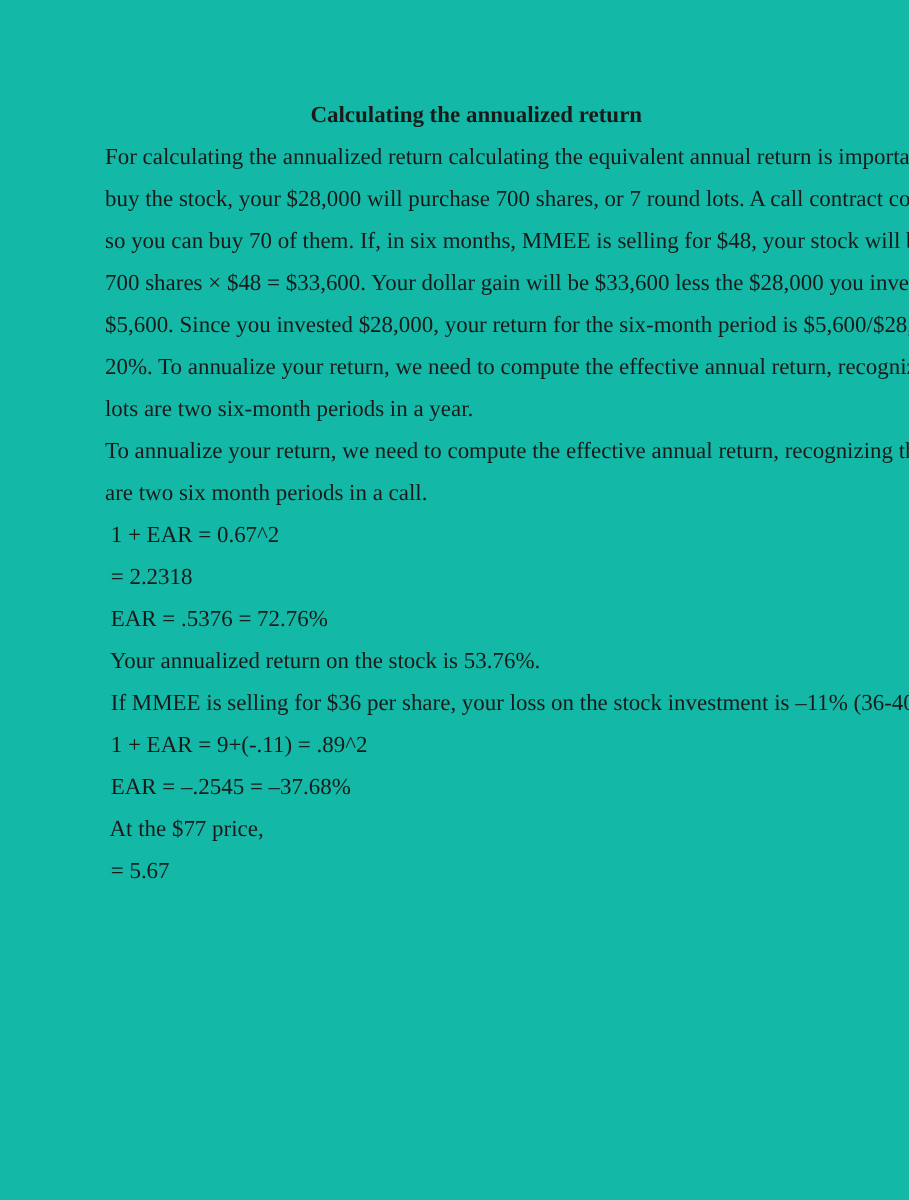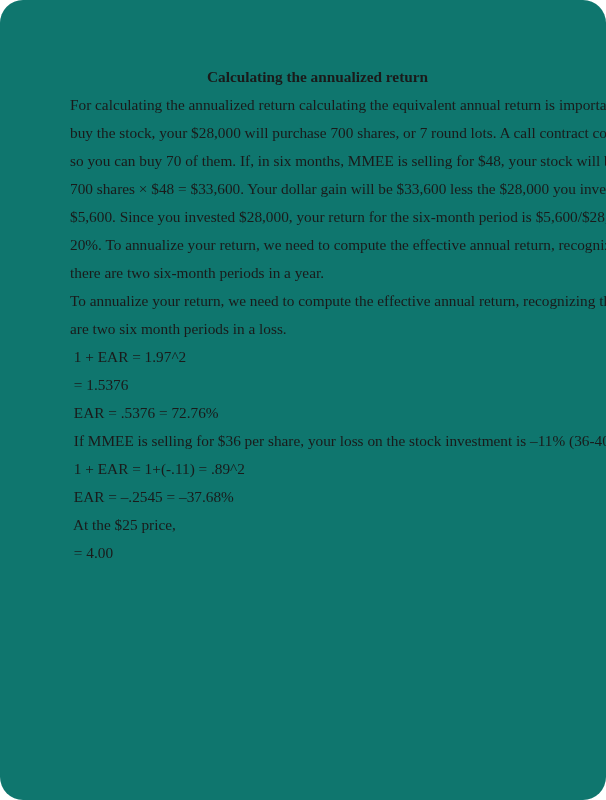--- a/index.html
+++ b/index.html
@@ -4,25 +4,24 @@
 <style>
   html, body {
     margin: 0;
     padding: 0;
     background: #ffffff;
   }
   .page {
     position: relative;
     width: 606px;
     height: 800px;
-    background: #0f766e;
+    background: #14b8a6;
     font-family: "Liberation Serif", "DejaVu Serif", serif;
     color: #1a1a1a;
     overflow: hidden;
-    border-radius: 23px;
   }
   .content {
     position: absolute;
     left: 70px;
     top: 63px;
     width: 470px;
   }
   .line {
     white-space: pre;
     font-size: 15.3px;
@@ -44,25 +43,26 @@
 
 <div class="page">
   <div class="content">
     <div class="title">Calculating the annualized return</div>
     <div class="line">For calculating the annualized return calculating the equivalent annual return is important. If you</div>
     <div class="line">buy the stock, your $28,000 will purchase 700 shares, or 7 round lots. A call contract costs $400,</div>
     <div class="line">so you can buy 70 of them. If, in six months, MMEE is selling for $48, your stock will be worth</div>
     <div class="line">700 shares × $48 = $33,600. Your dollar gain will be $33,600 less the $28,000 you invested, or</div>
     <div class="line">$5,600. Since you invested $28,000, your return for the six-month period is $5,600/$28,000 =</div>
     <div class="line">20%. To annualize your return, we need to compute the effective annual return, recognizing that</div>
-    <div class="line">there are two six-month periods in a year.</div>
+    <div class="line">lots are two six-month periods in a year.</div>
     <div class="line">To annualize your return, we need to compute the effective annual return, recognizing that there</div>
-    <div class="line">are two six month periods in a loss.</div>
-    <div class="line"> 1 + EAR = 1.97^2</div>
-    <div class="line"> = 1.5376</div>
+    <div class="line">are two six month periods in a call.</div>
+    <div class="line"> 1 + EAR = 0.67^2</div>
+    <div class="line"> = 2.2318</div>
     <div class="line"> EAR = .5376 = 72.76%</div>
+    <div class="line"> Your annualized return on the stock is 53.76%.</div>
     <div class="line"> If MMEE is selling for $36 per share, your loss on the stock investment is –11% (36-40)/40,</div>
-    <div class="line"> 1 + EAR = 1+(-.11) = .89^2</div>
+    <div class="line"> 1 + EAR = 9+(-.11) = .89^2</div>
     <div class="line"> EAR = –.2545 = –37.68%</div>
-    <div class="line"> At the $25 price,</div>
-    <div class="line"> = 4.00</div>
+    <div class="line"> At the $77 price,</div>
+    <div class="line"> = 5.67</div>
   </div>
 </div>
 
 </body></html>

